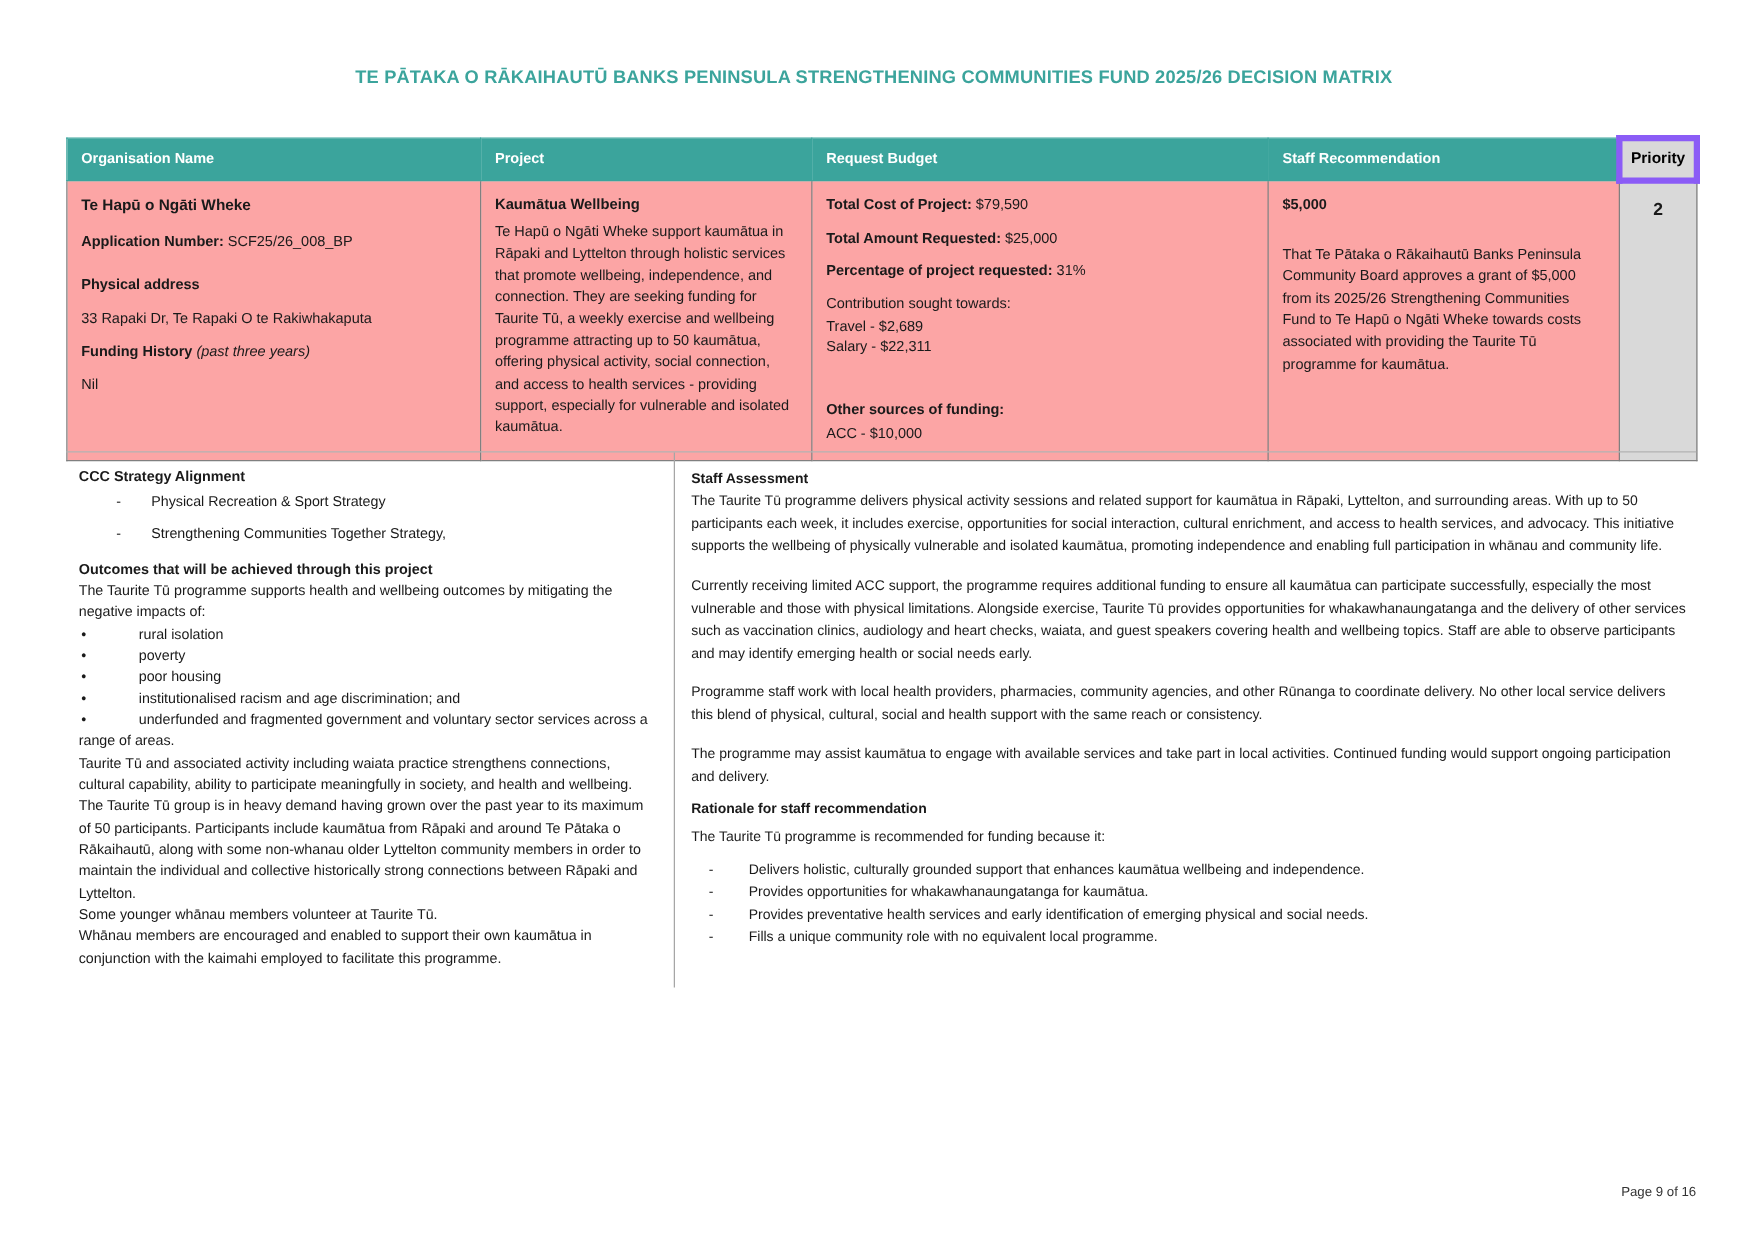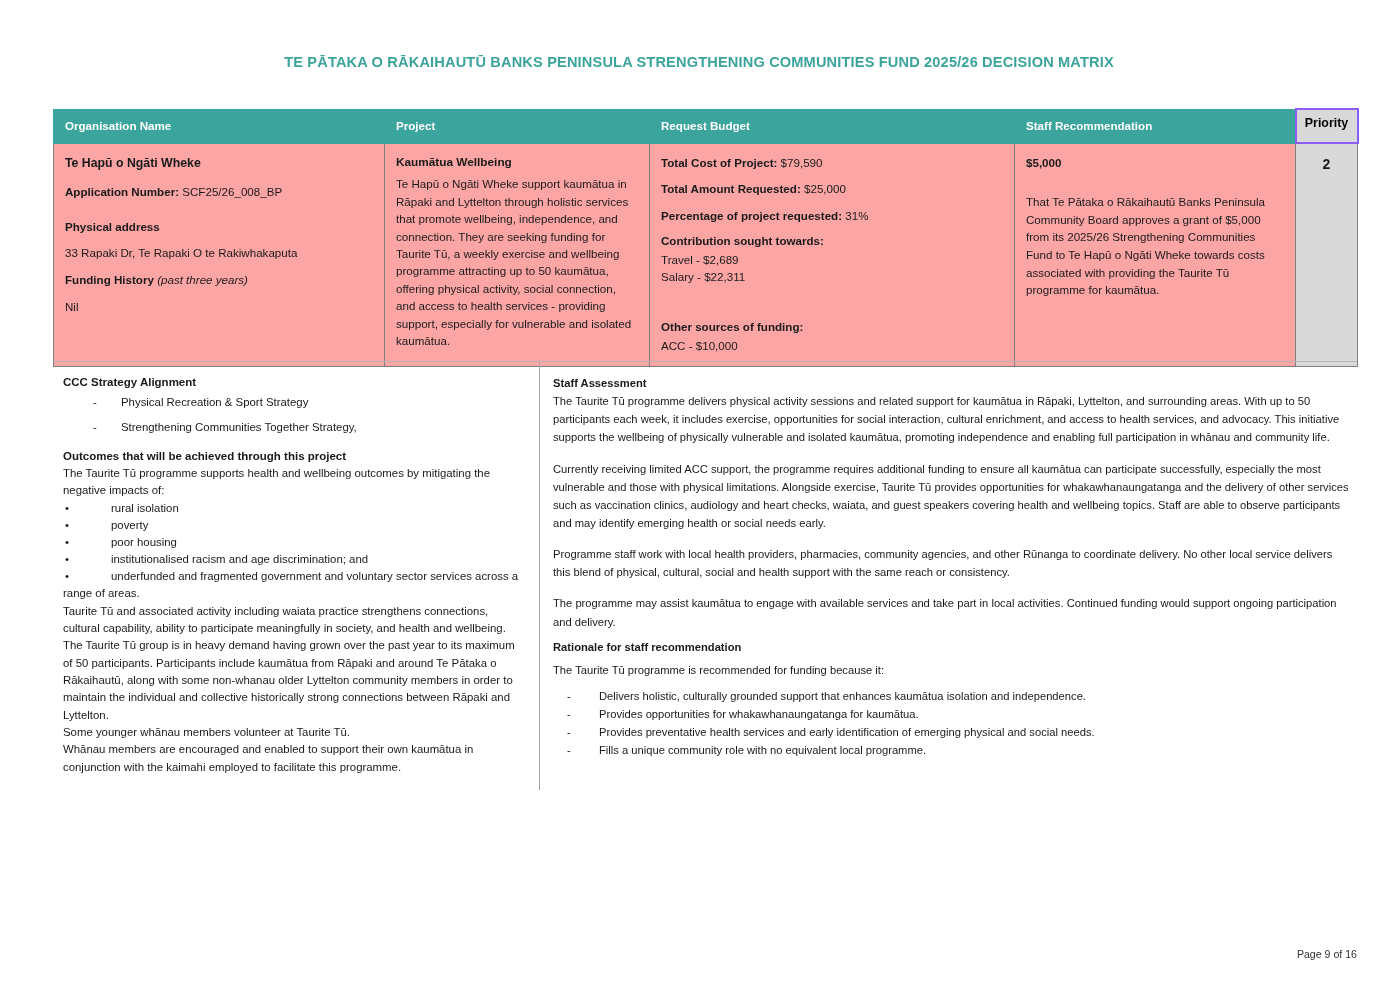--- a/index.html
+++ b/index.html
@@ -59,21 +59,21 @@
     border-bottom-color: #3ba49c;
     margin-top: 25px;
   }
   .matrix .hd-prio {
     background: #d9d9d9;
     color: #000000;
     font-size: 12.4px;
     font-weight: bold;
     text-align: center;
     padding: 6px 4px 5px 4px;
-    border: 2px solid #8b5cf6;
+    border: 5px solid #8b5cf6;
   }
   .matrix .cell {
     padding: 10px 11px 12px 11px;
     font-size: 11.6px;
     line-height: 1.52;
     background: #fca5a5;
   }
   .matrix .cell-prio {
     background: #d9d9d9;
     text-align: center;
@@ -243,21 +243,21 @@
             <span>$79,590</span>
           </p>
           <p class="budget-line">
             <b>Total Amount Requested:</b>
             <span>$25,000</span>
           </p>
           <p class="budget-line">
             <b>Percentage of project requested:</b>
             <span>31%</span>
           </p>
-          <p class="budget-sub" style="font-weight:bold;margin-bottom:2px !important">Contribution sought towards:</p>
+          <p class="budget-sub" style="font-weight:normal;margin-bottom:2px !important">Contribution sought towards:</p>
           <p class="budget-sub">Travel - $2,689</p>
           <p class="budget-sub">Salary - $22,311</p>
           <div class="budget-spacer"></div>
           <p class="budget-sub" style="font-weight:bold;margin-bottom:2px !important">Other sources of funding:</p>
           <p class="budget-sub">ACC - $10,000</p>
         </td>
 
         <td class="cell">
           <p class="rec-amount">$5,000</p>
           <p class="rec-body">That Te Pātaka o Rākaihautū Banks Peninsula Community Board approves a grant of $5,000 from its 2025/26 Strengthening Communities Fund to Te Hapū o Ngāti Wheke towards costs associated with providing the Taurite Tū programme for kaumātua.</p>
@@ -299,21 +299,21 @@
       <p>The Taurite Tū programme delivers physical activity sessions and related support for kaumātua in Rāpaki, Lyttelton, and surrounding areas. With up to 50 participants each week, it includes exercise, opportunities for social interaction, cultural enrichment, and access to health services, and advocacy. This initiative supports the wellbeing of physically vulnerable and isolated kaumātua, promoting independence and enabling full participation in whānau and community life.</p>
       <div class="para-gap"></div>
       <p>Currently receiving limited ACC support, the programme requires additional funding to ensure all kaumātua can participate successfully, especially the most vulnerable and those with physical limitations. Alongside exercise, Taurite Tū provides opportunities for whakawhanaungatanga and the delivery of other services such as vaccination clinics, audiology and heart checks, waiata, and guest speakers covering health and wellbeing topics. Staff are able to observe participants and may identify emerging health or social needs early.</p>
       <div class="para-gap"></div>
       <p>Programme staff work with local health providers, pharmacies, community agencies, and other Rūnanga to coordinate delivery. No other local service delivers this blend of physical, cultural, social and health support with the same reach or consistency.</p>
       <div class="para-gap"></div>
       <p>The programme may assist kaumātua to engage with available services and take part in local activities. Continued funding would support ongoing participation and delivery.</p>
       <p class="h-sub" style="margin-top:7px;margin-bottom:5px">Rationale for staff recommendation</p>
       <p>The Taurite Tū programme is recommended for funding because it:</p>
       <ul class="rdash-list">
-        <li>Delivers holistic, culturally grounded support that enhances kaumātua isolation and independence.</li>
+        <li>Delivers holistic, culturally grounded support that enhances kaumātua wellbeing and independence.</li>
         <li>Provides opportunities for whakawhanaungatanga for kaumātua.</li>
         <li>Provides preventative health services and early identification of emerging physical and social needs.</li>
         <li> Fills a unique community role with no equivalent local programme.</li>
       </ul>
     </div>
   </div>
 
   <div class="footer">Page 9 of 16</div>
 
 </div>

